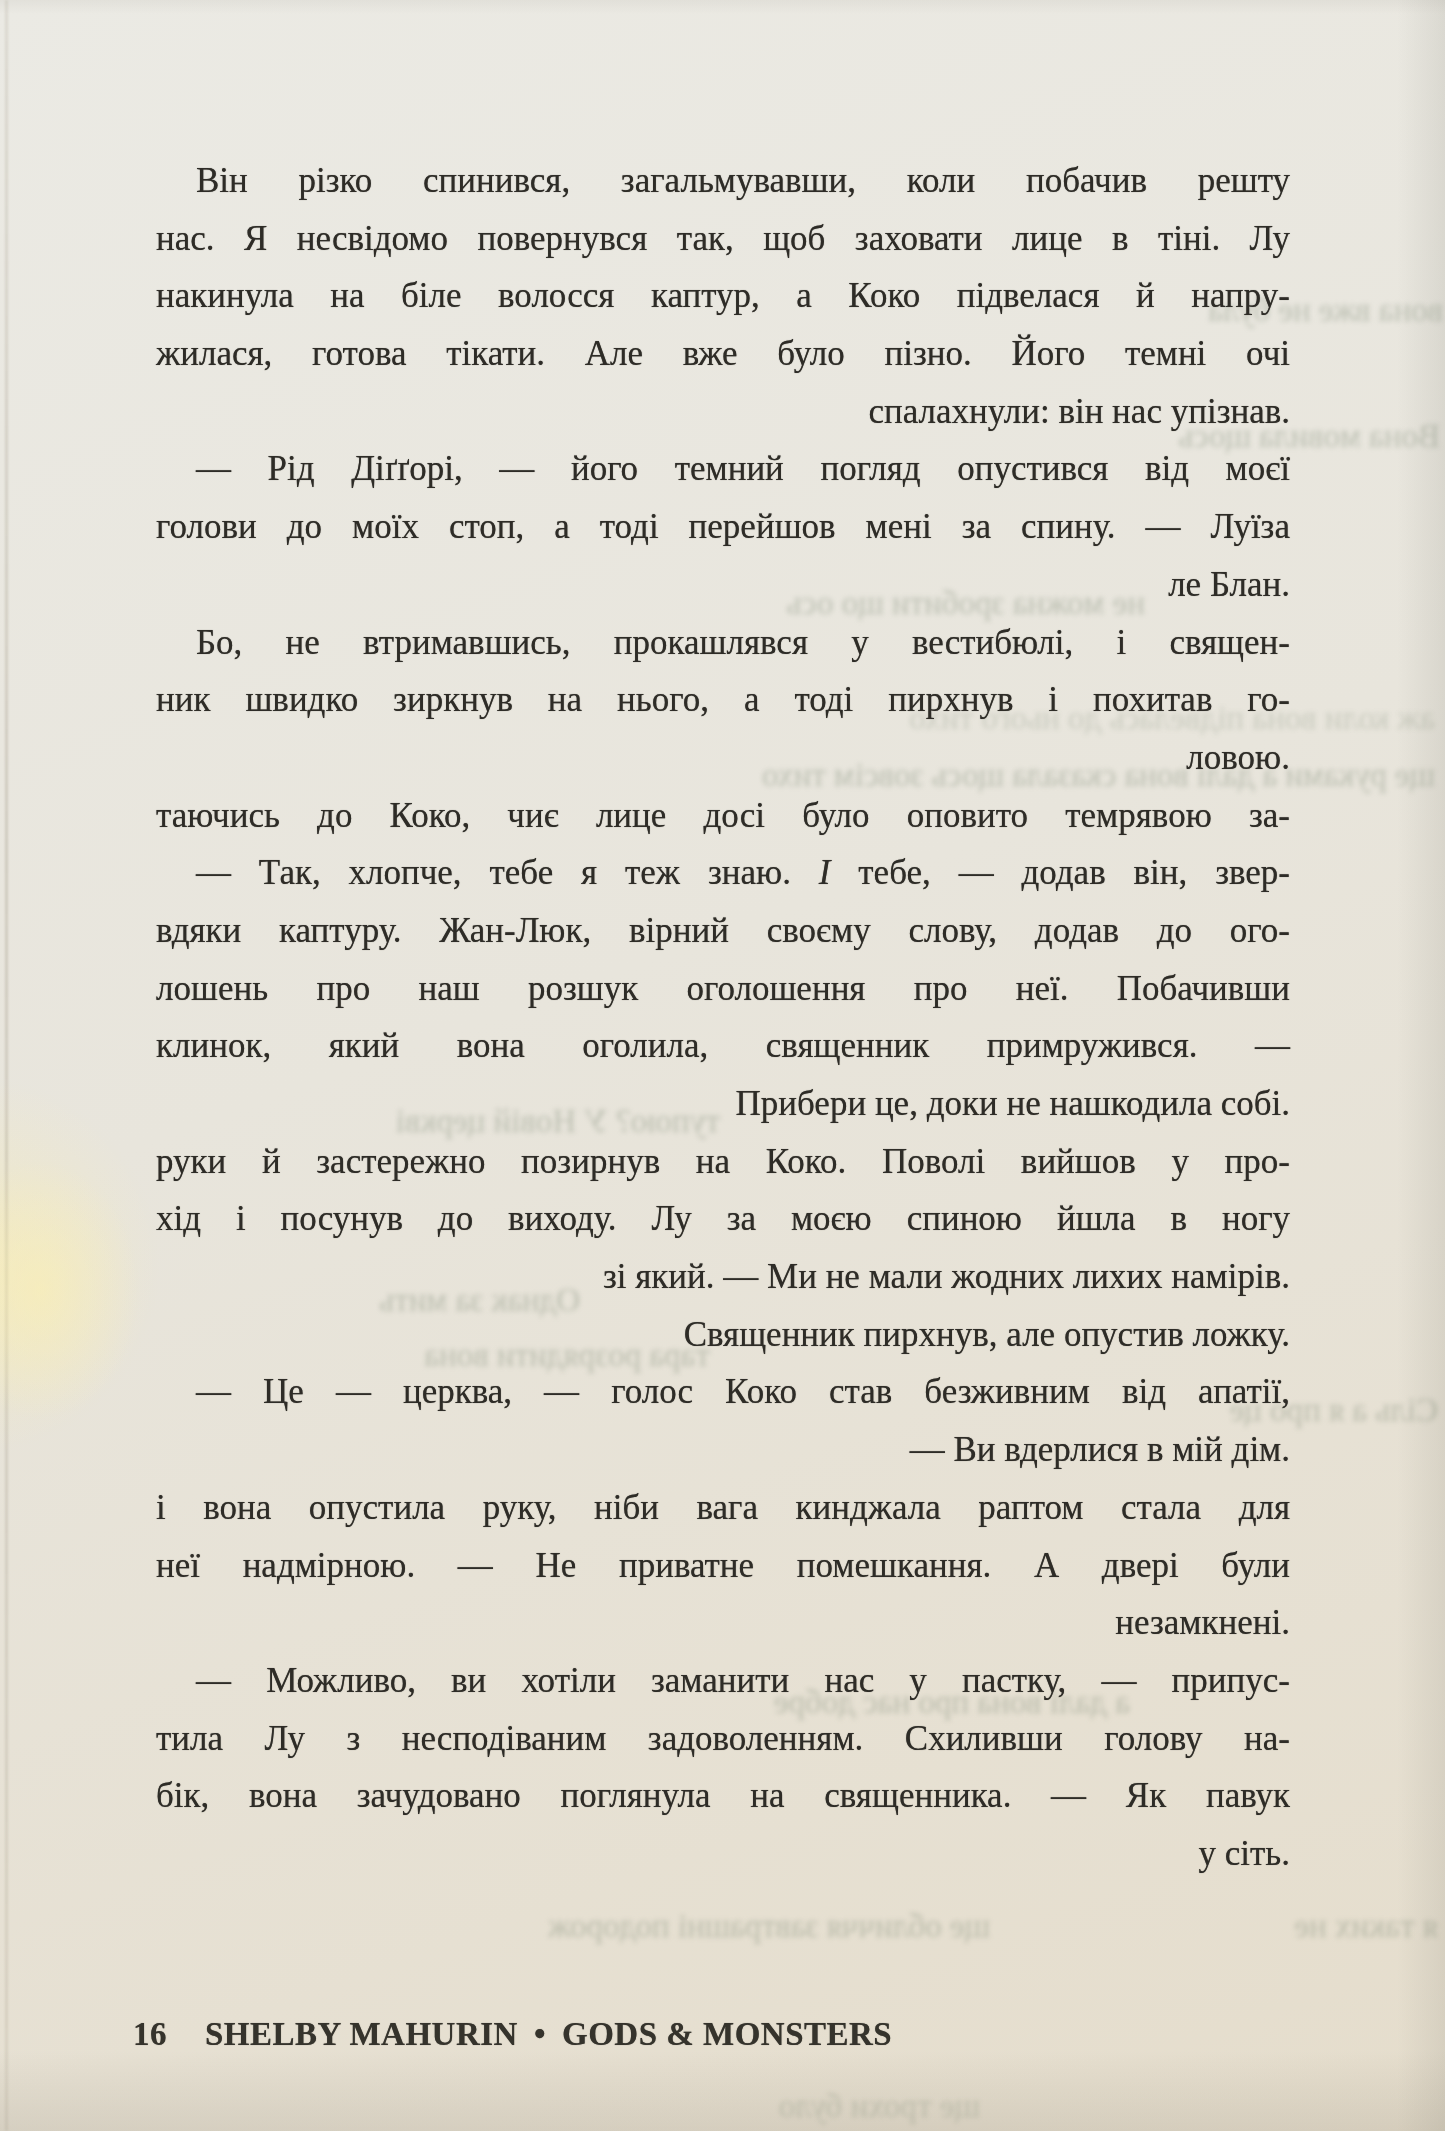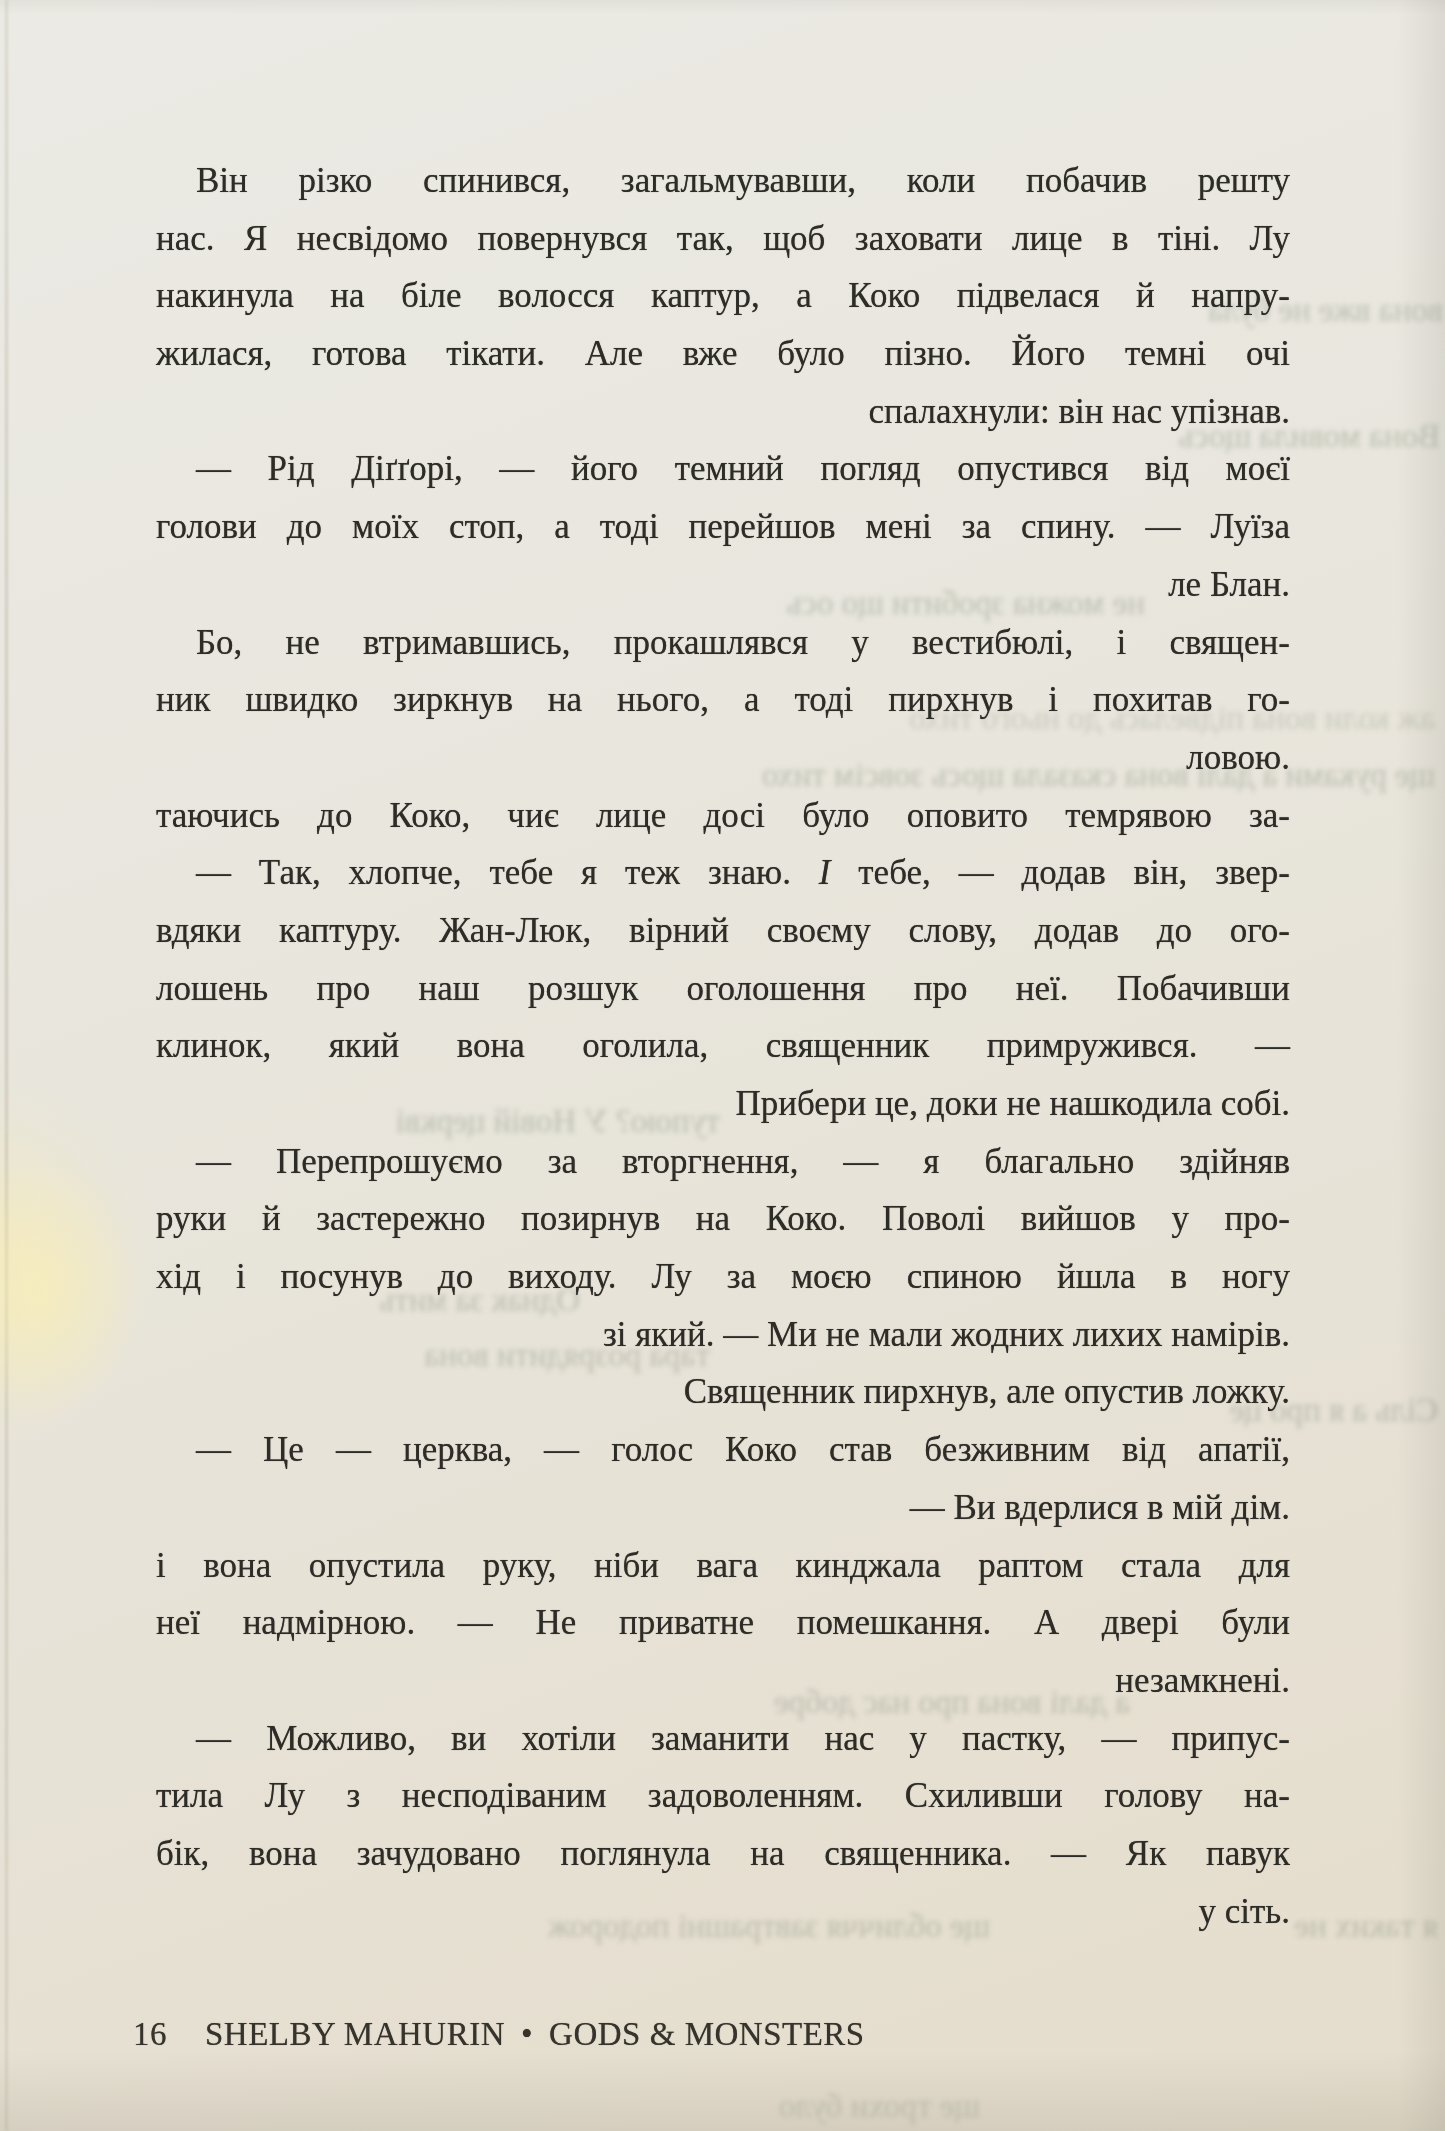--- a/index.html
+++ b/index.html
@@ -70,20 +70,21 @@
   .line.indent { text-indent: 40px; }
   .it { font-style: italic; }
 
   
   .footer {
     position: absolute; left: 133px; top: 2014px;
     font-size: 33px; line-height: 40px;
     color: #35332c; letter-spacing: 0.5px;
     text-shadow: 0 0 0.8px rgba(53,51,44,0.7);
     white-space: nowrap;
+    font-weight: bold;
   }
   .footer .pgnum  { margin-right: 38px; }
   .footer .dot    { margin: 0 16px; }
 </style>
 </head>
 <body>
 
 <div class="photo">
 
   <div class="crease"></div>
@@ -116,21 +117,20 @@
     <div class="line left">ле Блан.</div>
     <div class="line indent">Бо, не втримавшись, прокашлявся у вестибюлі, і священ-</div>
     <div class="line">ник швидко зиркнув на нього, а тоді пирхнув і похитав го-</div>
     <div class="line left">ловою.</div>
     <div class="line">таючись до Коко, чиє лице досі було оповито темрявою за-</div>
     <div class="line indent"><span>— Так, хлопче, тебе я теж знаю. </span><span class="it">І</span><span> тебе, — додав він, звер-</span></div>
     <div class="line">вдяки каптуру. Жан-Люк, вірний своєму слову, додав до ого-</div>
     <div class="line">лошень про наш розшук оголошення про неї. Побачивши</div>
     <div class="line">клинок, який вона оголила, священник примружився. —</div>
     <div class="line left">Прибери це, доки не нашкодила собі.</div>
-    <div class="line indent">— Перепрошуємо за вторгнення, — я благально здійняв</div>
     <div class="line">руки й застережно позирнув на Коко. Поволі вийшов у про-</div>
     <div class="line">хід і посунув до виходу. Лу за моєю спиною йшла в ногу</div>
     <div class="line left">зі який. — Ми не мали жодних лихих намірів.</div>
     <div class="line indent left">Священник пирхнув, але опустив ложку.</div>
     <div class="line indent">— Це — церква, — голос Коко став безживним від апатії,</div>
     <div class="line indent left">— Ви вдерлися в мій дім.</div>
     <div class="line">і вона опустила руку, ніби вага кинджала раптом стала для</div>
     <div class="line">неї надмірною. — Не приватне помешкання. А двері були</div>
     <div class="line left">незамкнені.</div>
     <div class="line indent">— Можливо, ви хотіли заманити нас у пастку, — припус-</div>

